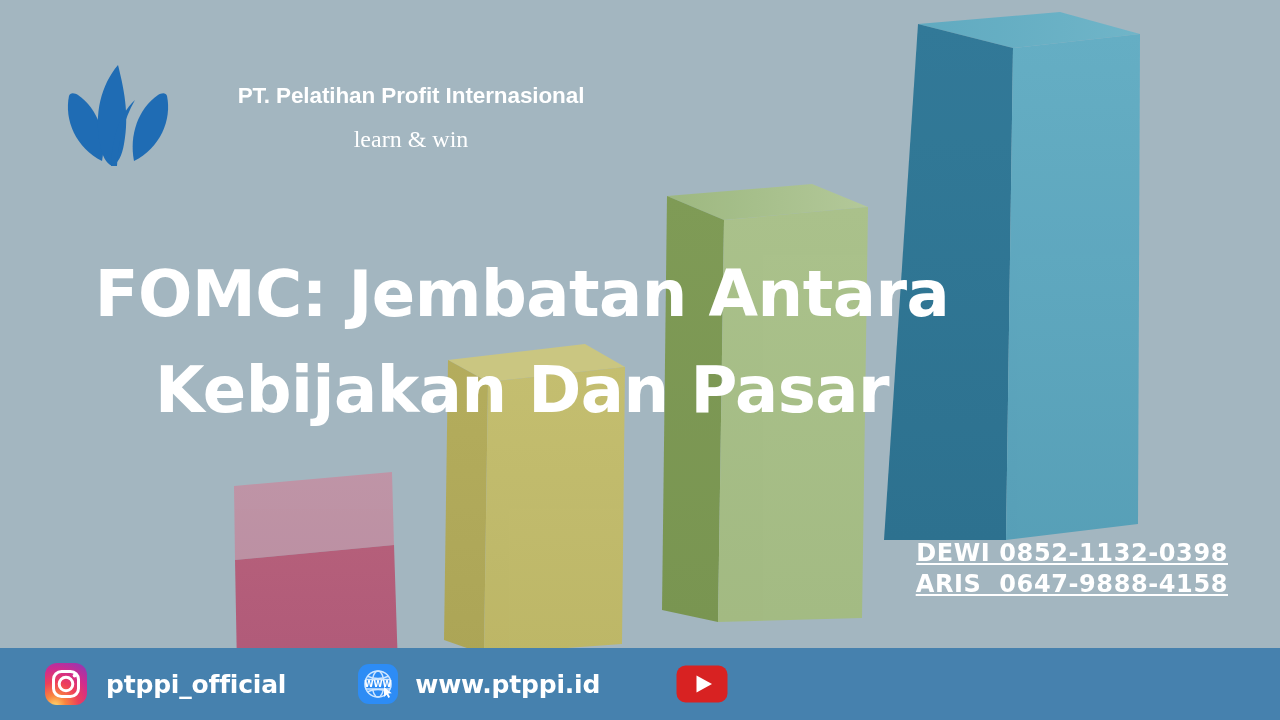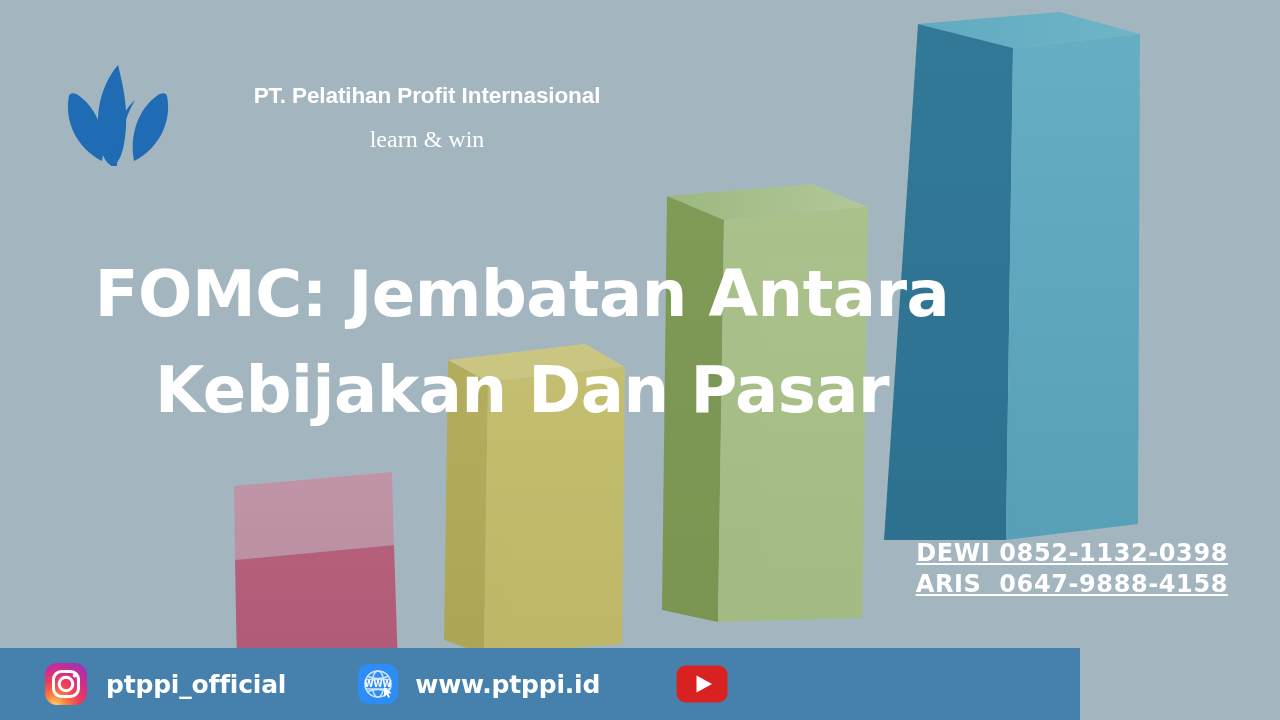--- a/index.html
+++ b/index.html
@@ -36,21 +36,21 @@
   }
   #logo-icon {
     position: absolute;
     left: 62px;
     top: 62px;
     width: 112px;
     height: 105px;
   }
   #company-block {
     position: absolute;
-    left: 212px;
+    left: 196px;
     top: 82px;
     width: 430px;
     text-align: center;
   }
   #company-name {
     font-family: "Liberation Sans", sans-serif;
     font-weight: bold;
     font-size: 22.5px;
     color: #ffffff;
     letter-spacing: -0.1px;
@@ -109,21 +109,21 @@
     letter-spacing: 0.6px;
     white-space: pre;
     text-decoration: underline;
   }
 
   
   #bottom-bar {
     position: absolute;
     left: 0;
     top: 648px;
-    width: 1080px;
+    width: 1280px;
     height: 72px;
     background: #4681ae;
     z-index: 9;
     display: flex;
     align-items: center;
   }
   .social-item {
     display: flex;
     align-items: center;
     height: 72px;

